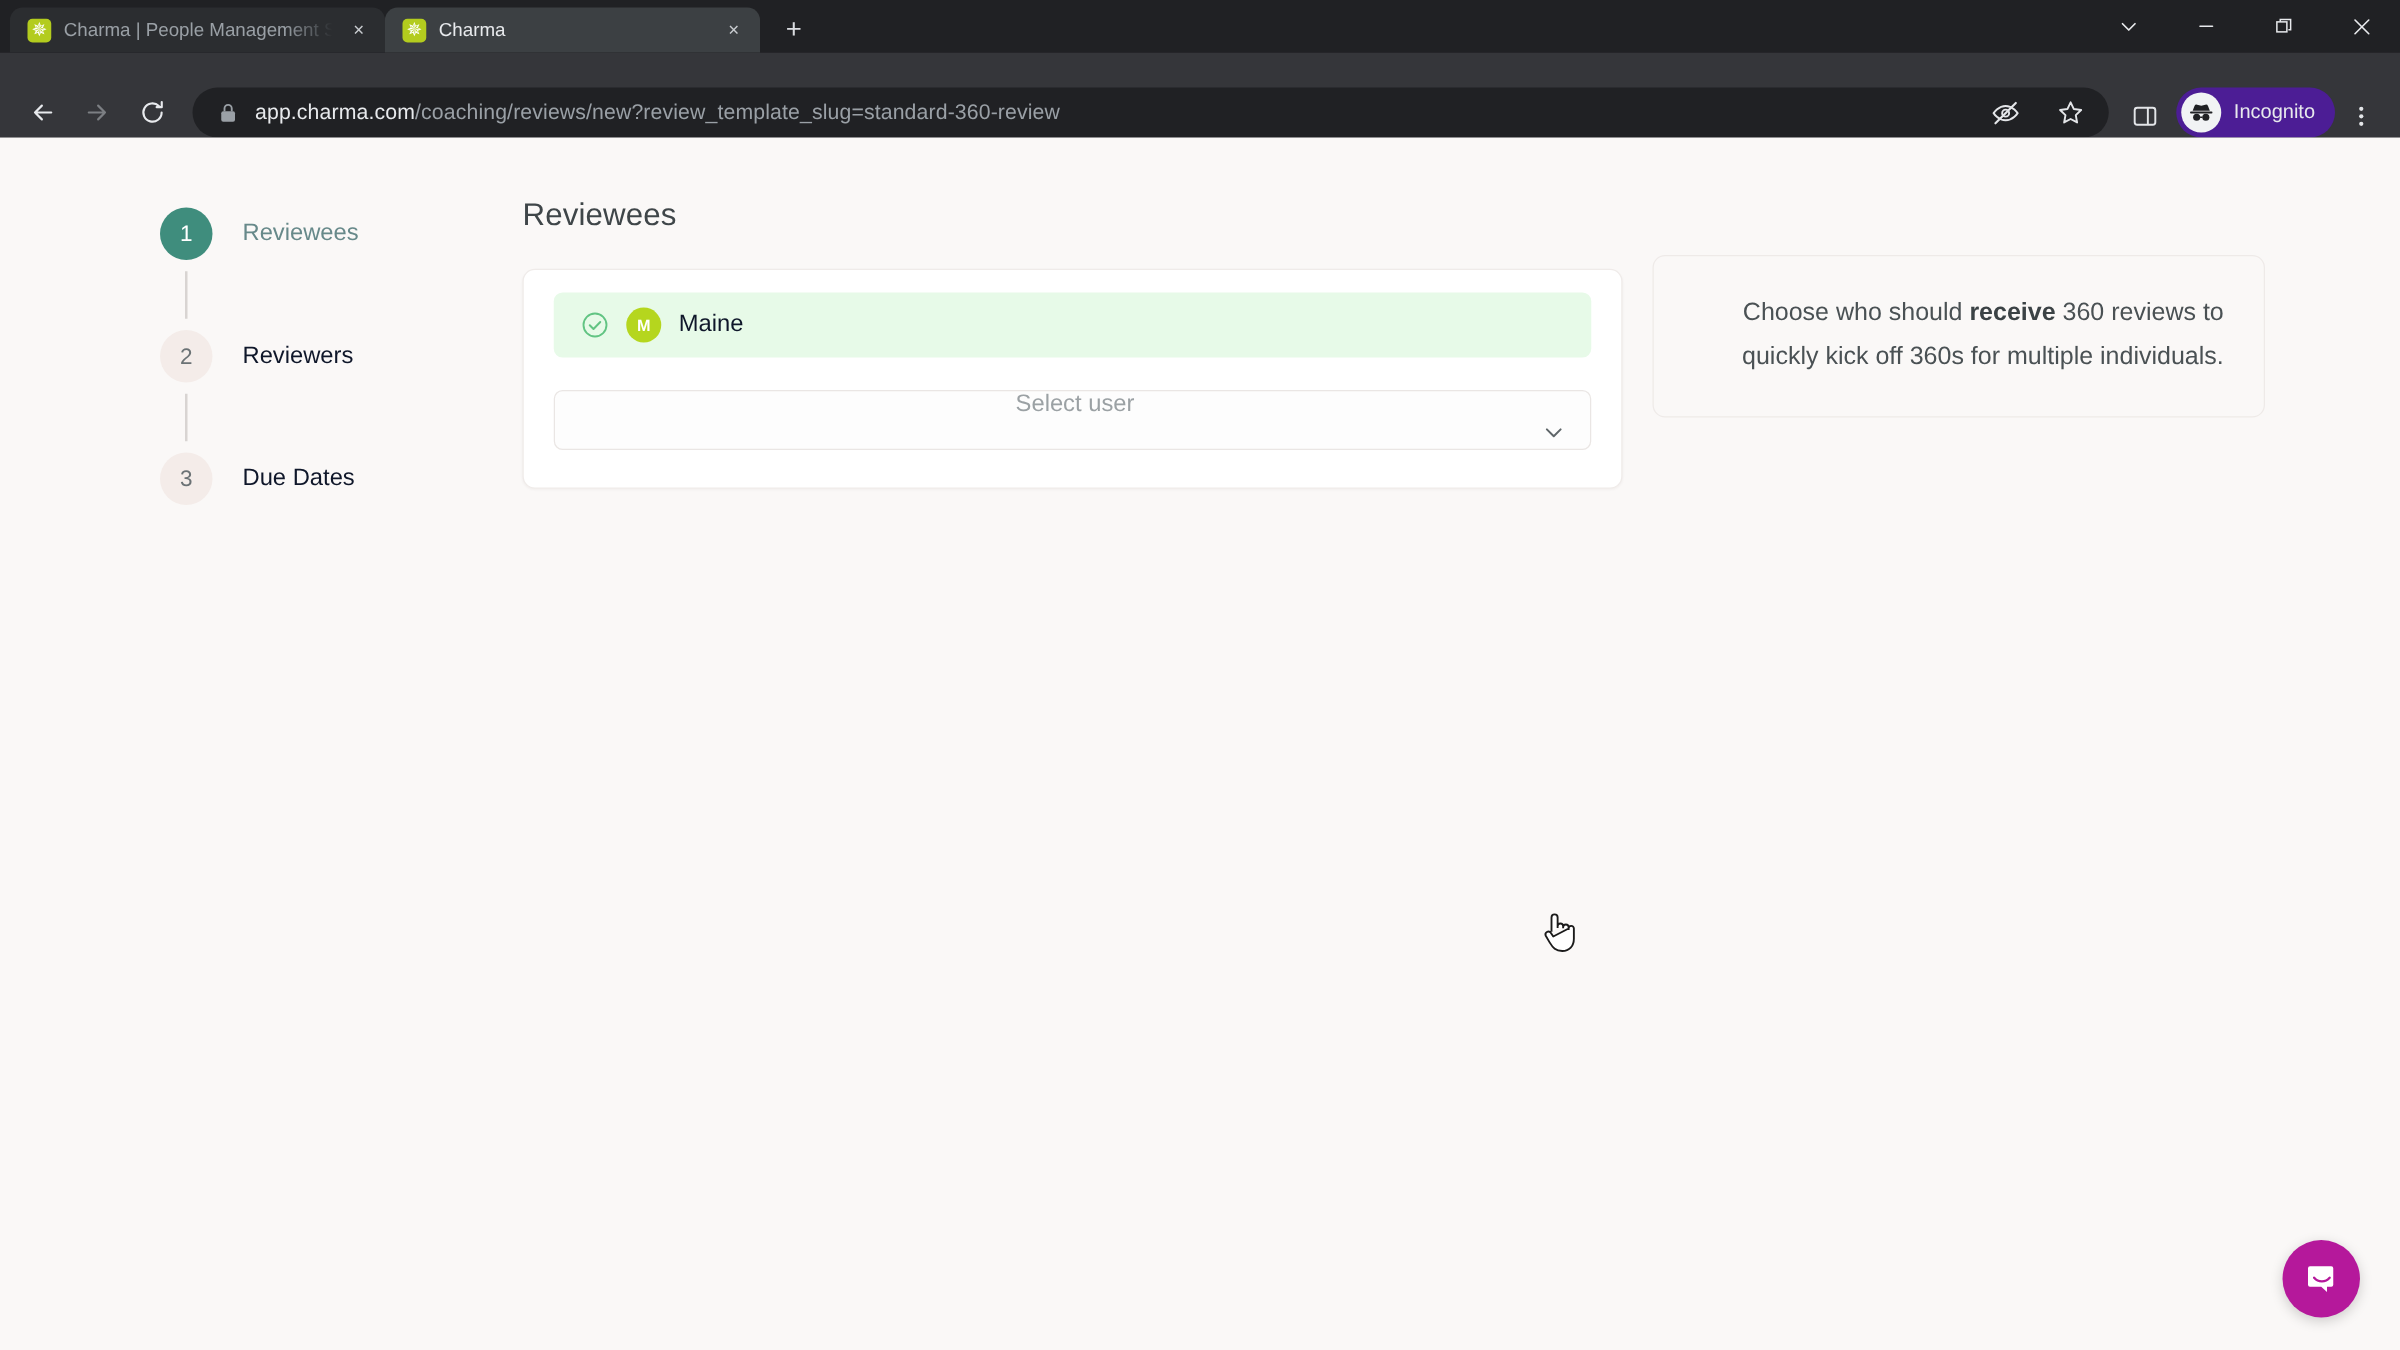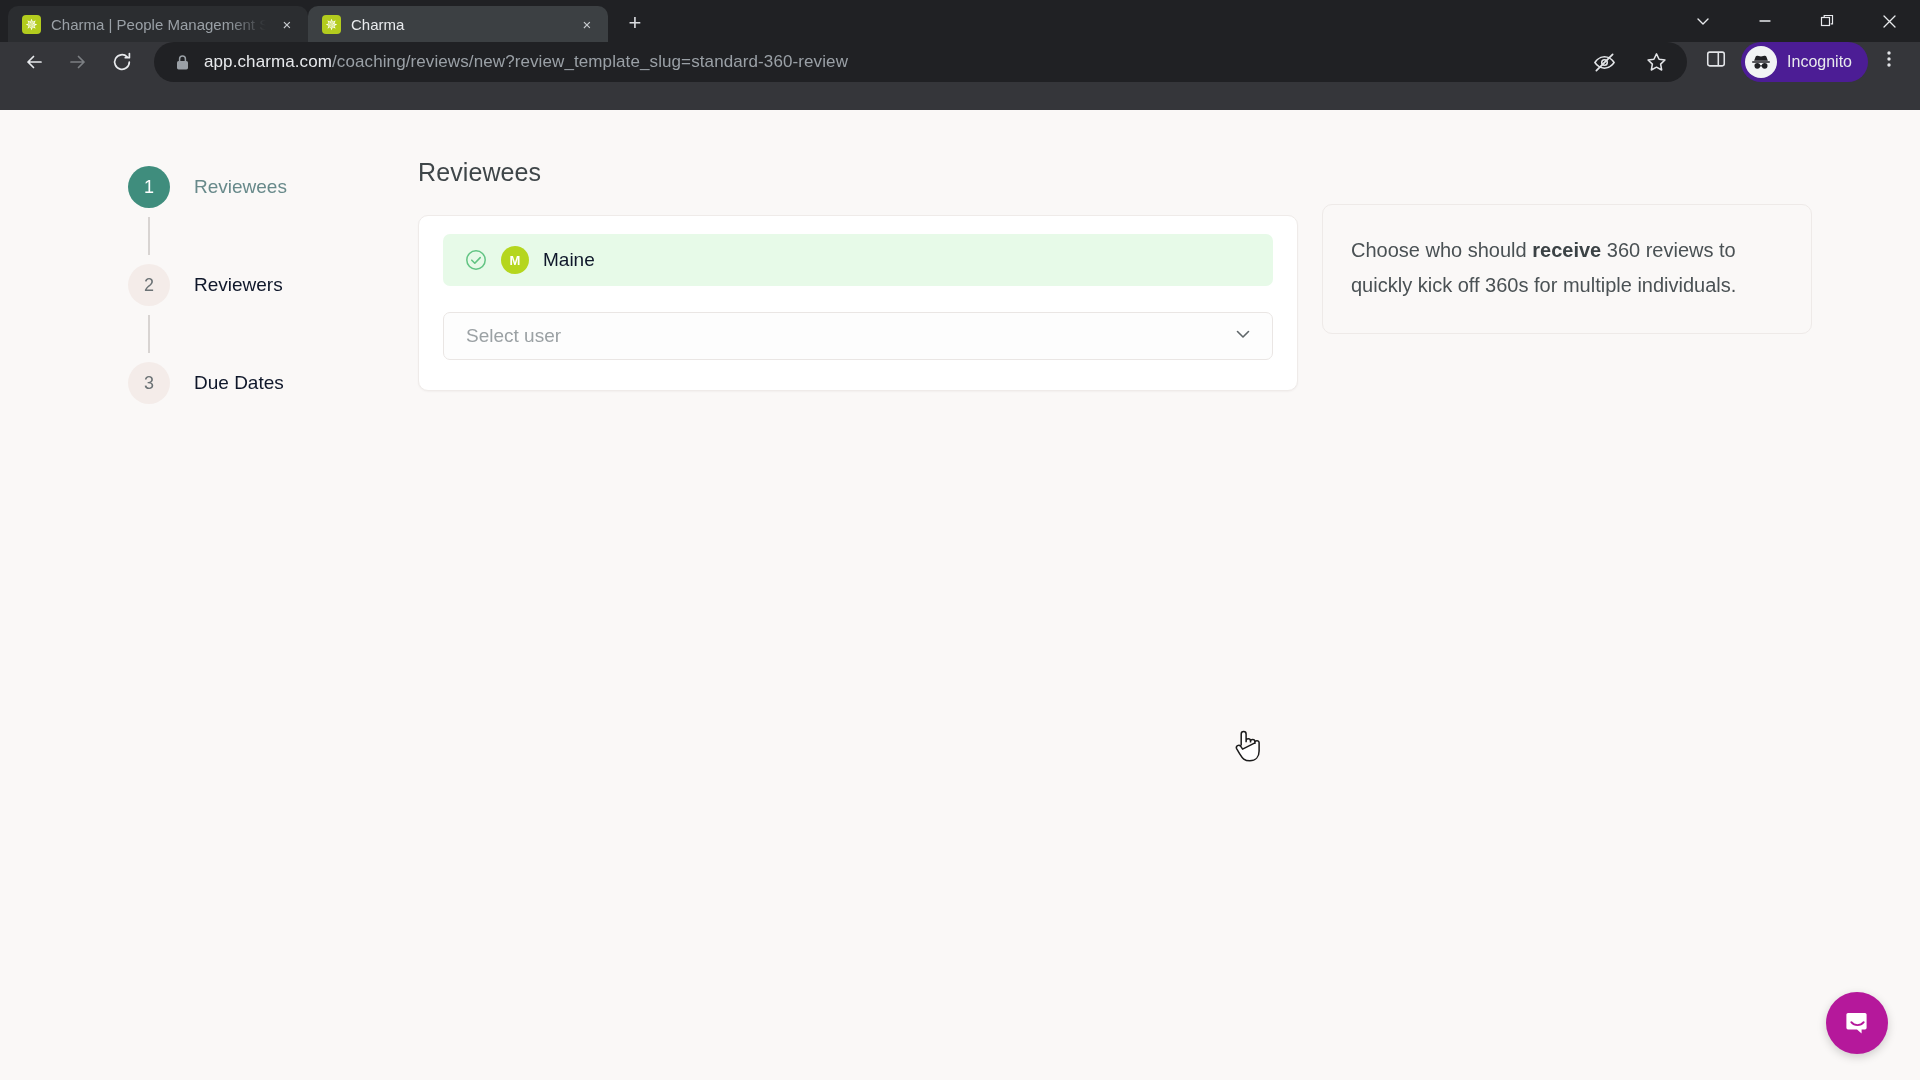--- a/index.html
+++ b/index.html
@@ -57,21 +57,21 @@
   }
   .winctrl {
     width: 62px; height: 42px;
     display: flex; align-items: center; justify-content: center;
     color: #e8eaed;
   }
 
   
   .toolbar {
     height: 68px; background: #35363a;
-    display: flex; align-items: flex-start; gap: 4px;
+    display: flex; align-items: flex-end; gap: 4px;
     padding: 0 14px; flex: none;
   }
   .navbtn {
     width: 40px; height: 40px; border-radius: 50%;
     display: flex; align-items: center; justify-content: center;
     color: #e8eaed; flex: none;
   }
   .navbtn.disabled { color: #7c7f83; }
   .omnibox {
     flex: 1 1 auto; height: 40px; margin: 0 8px;
@@ -167,41 +167,42 @@
     width: 28px; height: 28px; border-radius: 50%; flex: none;
     background: #b5d61e; color: #ffffff;
     display: flex; align-items: center; justify-content: center;
     font-size: 13px; font-weight: 700;
   }
   .reviewee-name { font-size: 19px; color: #0f172a; }
   .field-label { font-size: 19px; color: #4a5154; margin: 0 0 14px 2px; }
   .select-user {
     height: 48px; border: 1px solid #eae6e4; border-radius: 7px;
     background: #fdfdfd;
-    display: flex; align-items: center; padding: 0 18px 0 22px;
+    display: flex; align-items: center; padding: 0 18px 0 22px; flex-direction: column;
   }
   .select-user .ph { font-size: 19px; color: #9ba1a4; }
   .select-user .chev { margin-left: auto; color: #5f6669; }
   .card-footer {
     border-top: 1px solid #f1eeec;
     padding: 18px 24px; display: flex; justify-content: flex-end;
   }
   .next-btn {
     background: #bb75ee; color: #53386b;
     border: none; border-radius: 22px;
     height: 42px; min-width: 93px; padding: 0 26px;
     font-size: 19px; font-family: inherit;
   }
 
   
   .helper-wrap { margin-left: 24px; padding-top: 46px; }
   .helper-card {
     width: 490px; background: #faf8f7;
     border: 1px solid #eeeae8; border-radius: 10px;
     padding: 28px 32px 30px 28px;
+    text-align: right;
   }
   .helper-text { font-size: 20px; line-height: 35px; color: #4a5154; }
   .helper-text b { font-weight: 700; color: #3b4245; }
 
   
   .intercom {
     position: absolute; right: 32px; bottom: 26px;
     width: 62px; height: 62px; border-radius: 50%;
     background: #b5189b;
     display: flex; align-items: center; justify-content: center;

